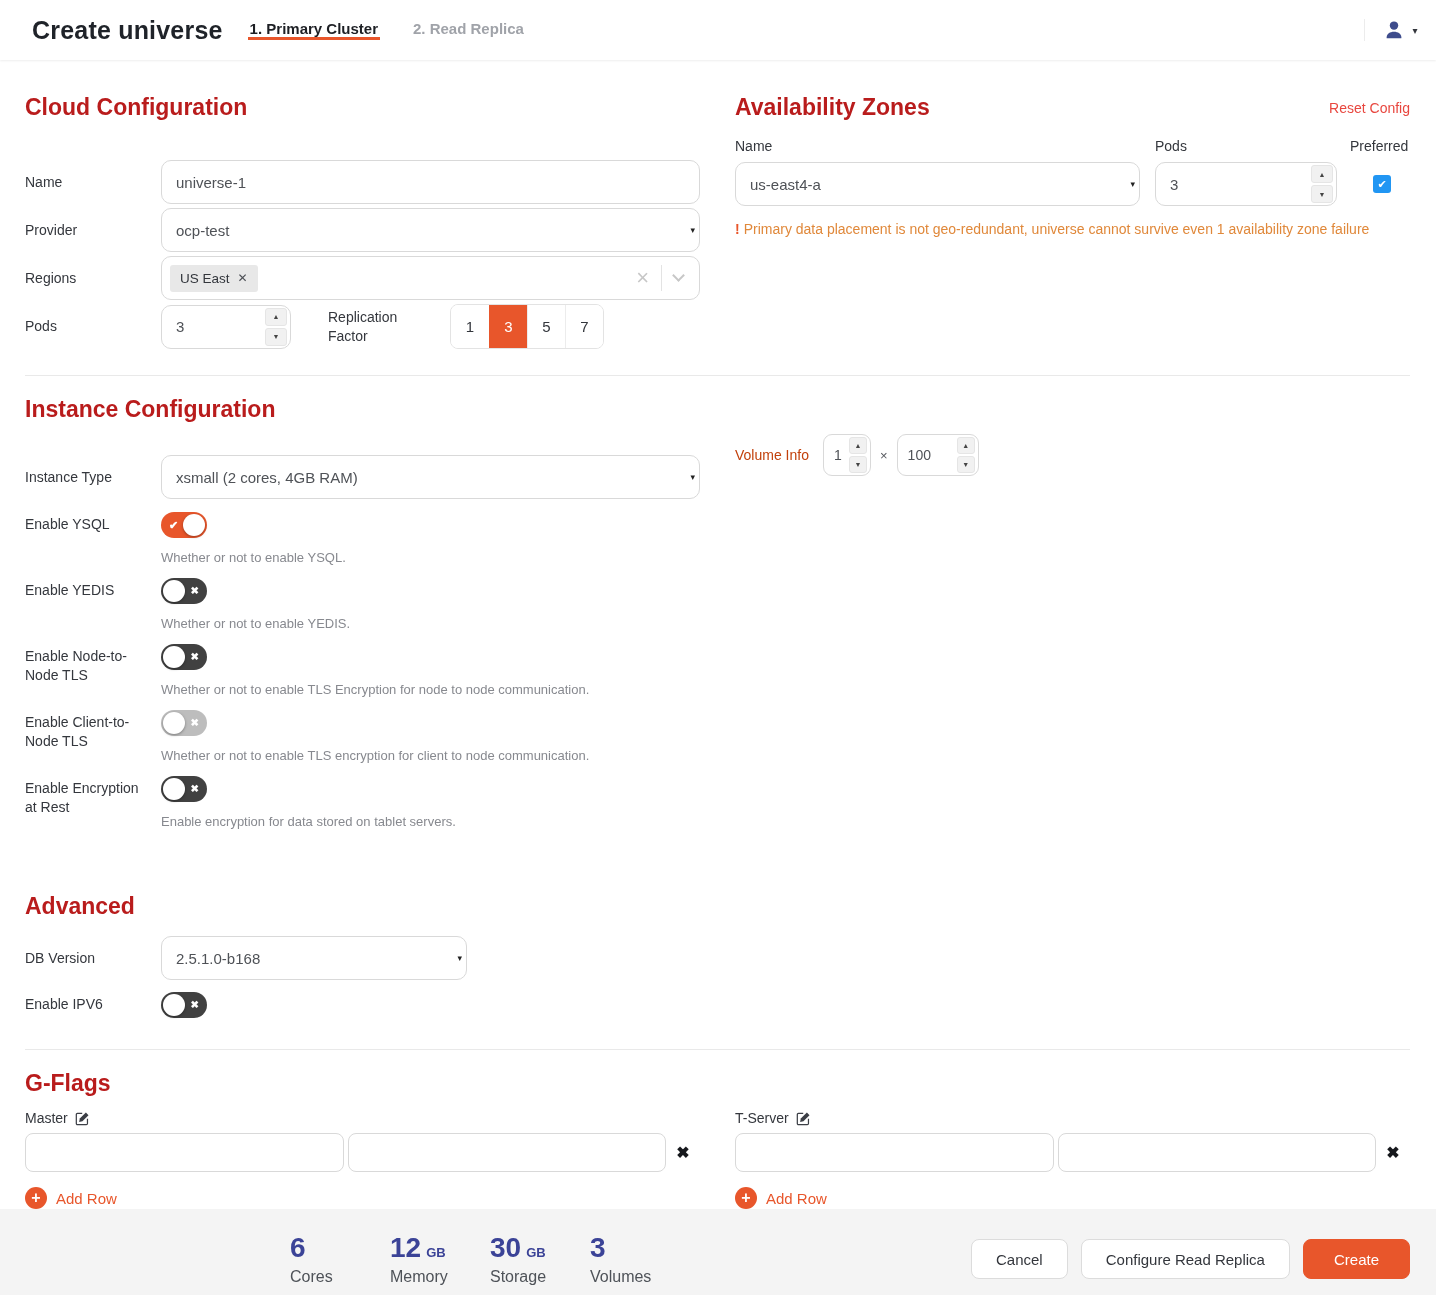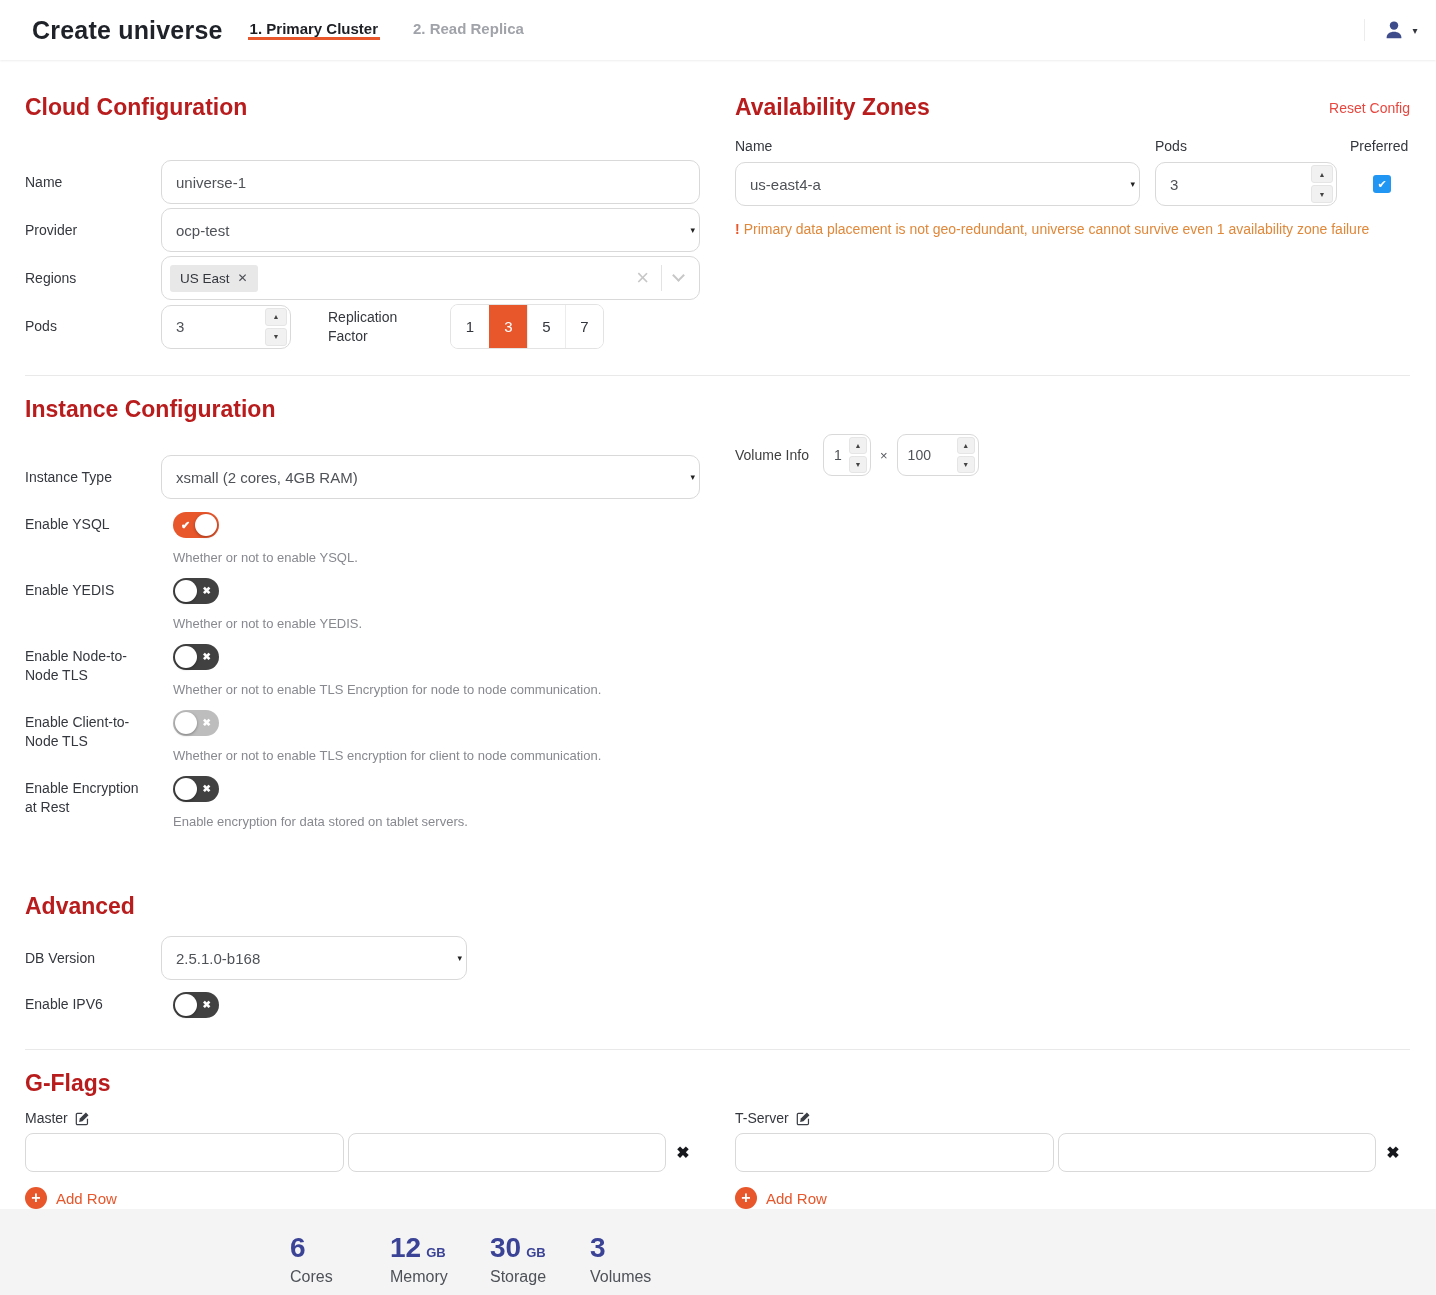--- a/index.html
+++ b/index.html
@@ -107,21 +107,21 @@
   .az-pods { width:182px; flex:0 0 182px; margin-left:15px; }
   .az-check { margin-left:36px; }
   .checkbox {
     width:18px; height:18px; border-radius:3px; background:#2196f3;
     display:flex; align-items:center; justify-content:center;
     color:#fff; font-size:11px; cursor:pointer;
   }
   .az-warning { margin-top:15px; font-size:14px; color:#e0883a; }
   .az-warning .bang { color:#e8562b; font-weight:bold; margin-right:4px; }
   
-  .toggle-row { display:flex; margin-bottom:13px;gap:12px; }
+  .toggle-row { display:flex; margin-bottom:13px; }
   .toggle-row .form-label { padding-top:3px; }
   .toggle {
     width:46px; height:26px; border-radius:14px; position:relative;
     display:inline-block; cursor:pointer;
   }
   .toggle.on { background:#e8562b; }
   .toggle.off { background:#414141; }
   .toggle.off.disabled { background:#bdbdbd; cursor:default; }
   .knob {
     position:absolute; top:2px; width:22px; height:22px; border-radius:50%;
@@ -131,21 +131,21 @@
   .toggle.off .knob { left:2px; }
   .tg-glyph {
     position:absolute; top:50%; transform:translateY(-50%);
     color:#fff; font-size:11px; font-weight:bold; line-height:1;
   }
   .toggle.on .tg-glyph { left:8px; }
   .toggle.off .tg-glyph { right:8px; font-size:10px; }
   .helper { margin-top:8px; font-size:13px; color:#87898f; }
   
   .vol-row { display:flex; align-items:center; margin-top:38px; }
-  .vol-label { width:88px; flex:0 0 88px; font-size:14px; color:#404040; }
+  .vol-label { width:88px; flex:0 0 88px; font-size:14px; color:#c2410c; }
   .vol-sp1 { width:48px; flex:0 0 48px; }
   .vol-sp2 { width:82px; flex:0 0 82px; }
   .vol-x { margin:0 9px; font-size:13px; color:#55585e; }
   
   .gf-cols { display:flex; margin-top:13px; }
   .gf-label-row { display:flex; align-items:center; gap:7px; font-size:14px; color:#34373d; }
   .gf-inputs { display:flex; align-items:center; margin-top:7px; }
   .gf-input {
     height:39px; border:1px solid #d9d9d9; border-radius:8px; background:#fff;
     flex:1 1 auto; outline:none; padding:0 12px; font-size:14px; color:#4f5257;
@@ -485,13 +485,18 @@
       <span class="stat-unit">GB</span>
     </div>
     <div class="stat-label">Storage</div>
   </div>
   <div class="stat">
     <div class="stat-val">
       <span>3</span>
     </div>
     <div class="stat-label">Volumes</div>
   </div>
+  <div class="footer-btns">
+    <button class="btn">Cancel</button>
+    <button class="btn">Configure Read Replica</button>
+    <button class="btn primary">Create</button>
+  </div>
 </div>
 
 </body></html>

